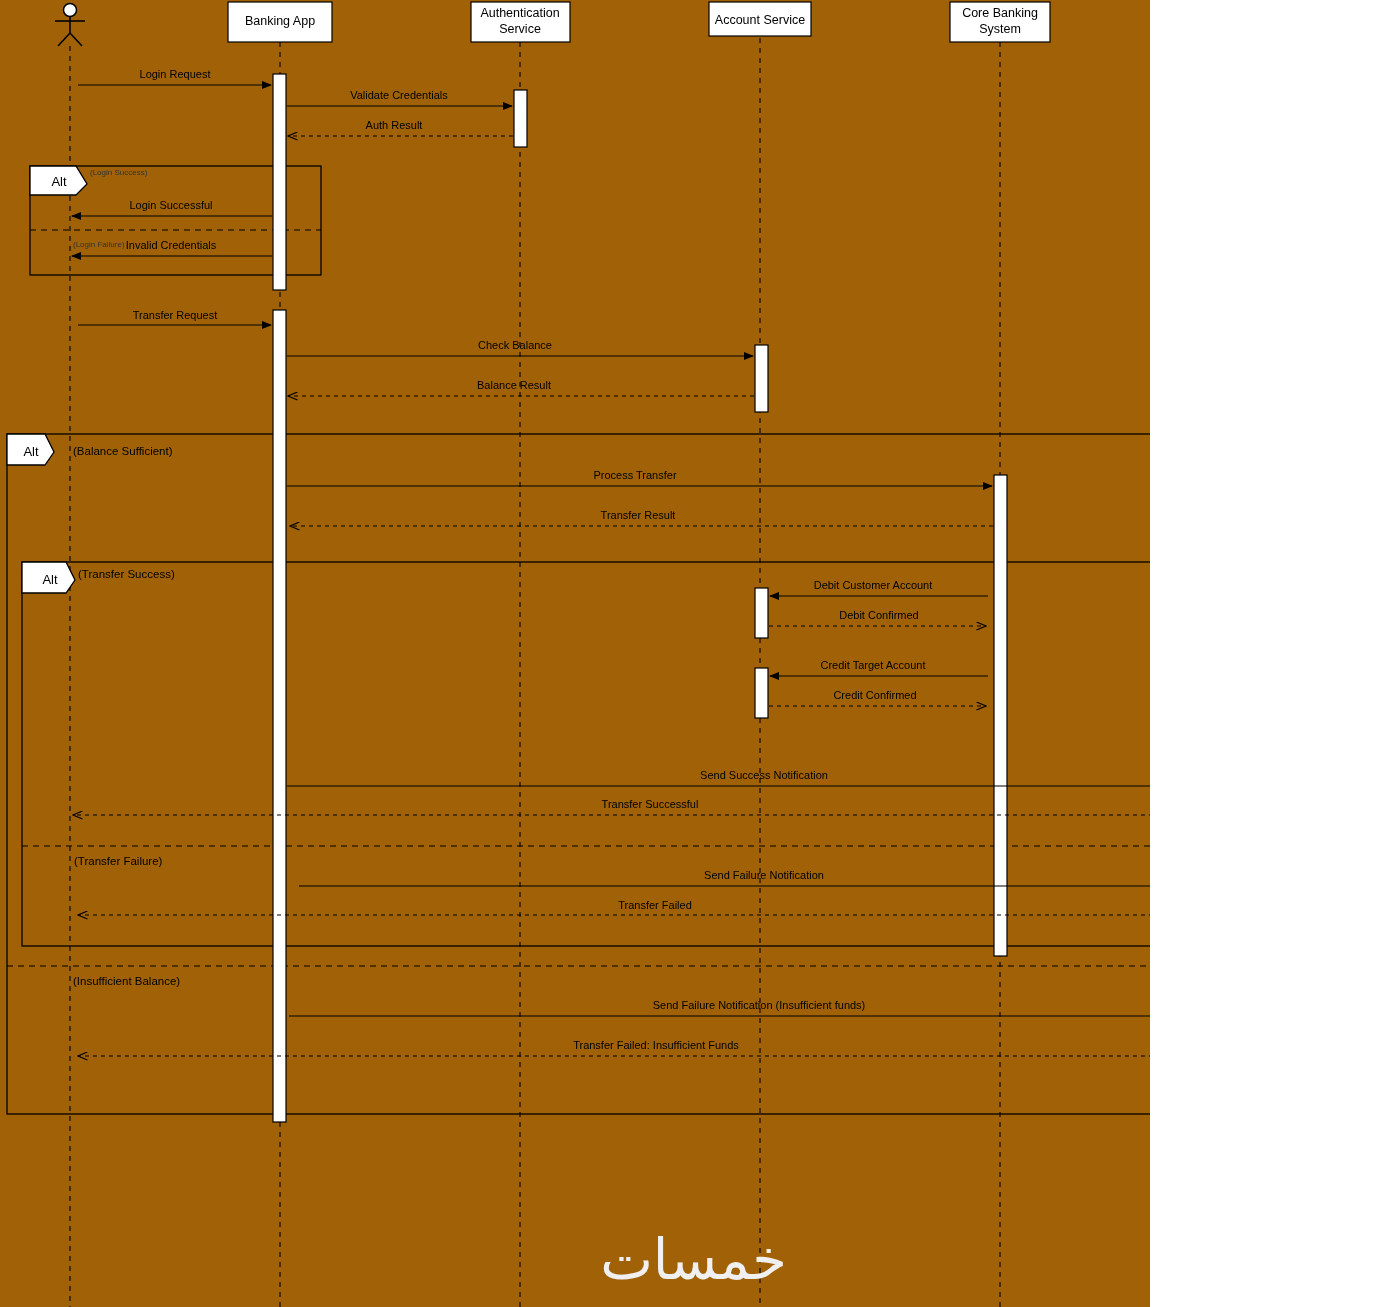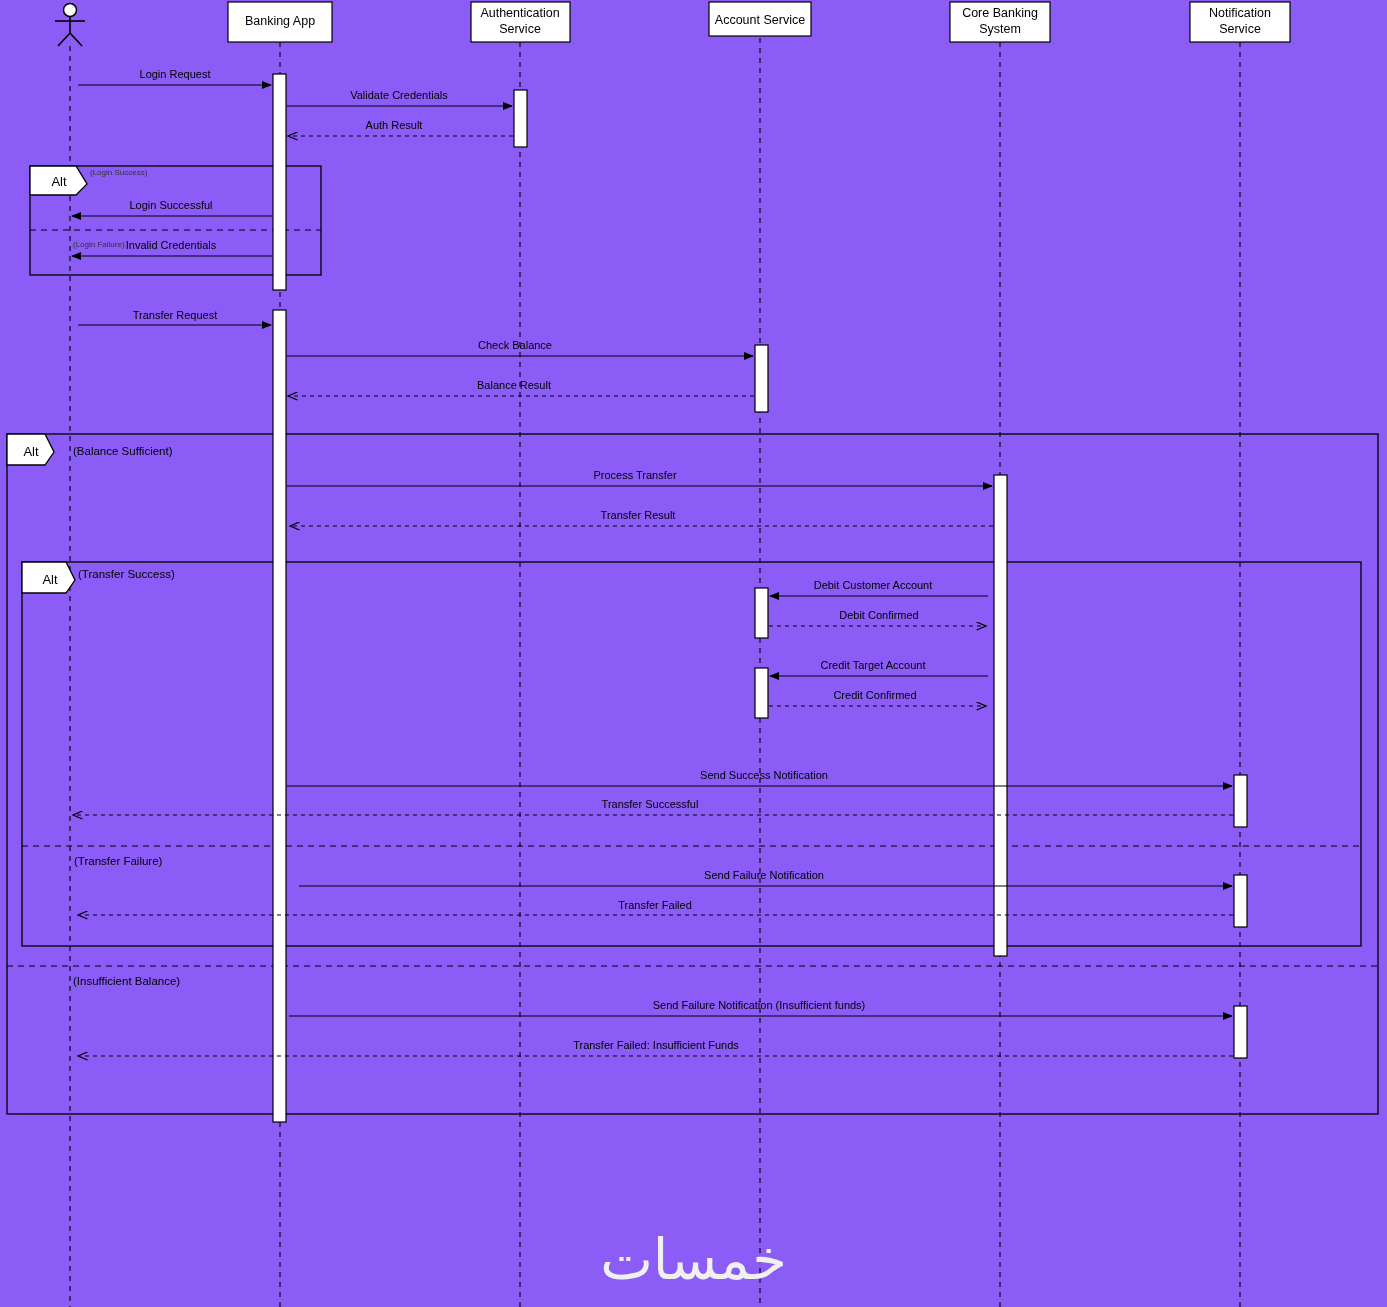--- a/index.html
+++ b/index.html
@@ -7,23 +7,23 @@
     margin: 0;
     padding: 0;
     background: #ffffff;
   }
   body {
     font-family: "Liberation Sans", sans-serif;
     -webkit-font-smoothing: antialiased;
   }
   #diagram-root {
     position: relative;
-    width: 1387px;
+    width: 1150px;
     height: 1307px;
-    background: #8b5cf6;
+    background: #a16207;
     overflow: hidden;
   }
   svg#seq-svg {
     position: absolute;
     left: 0;
     top: 0;
     width: 1387px;
     height: 1307px;
     display: block;
   }

